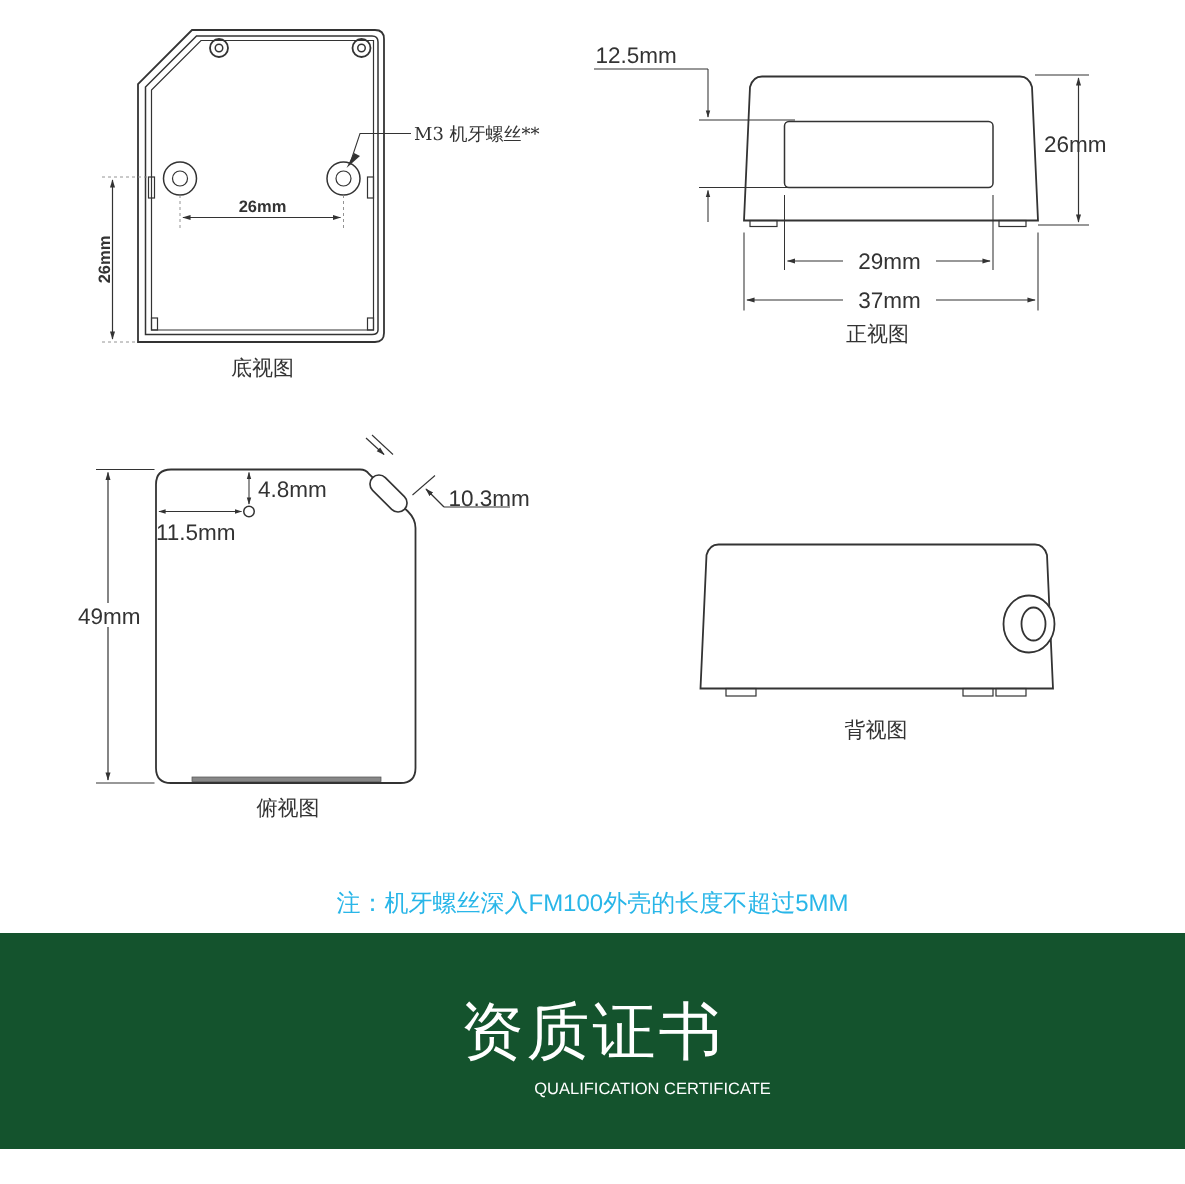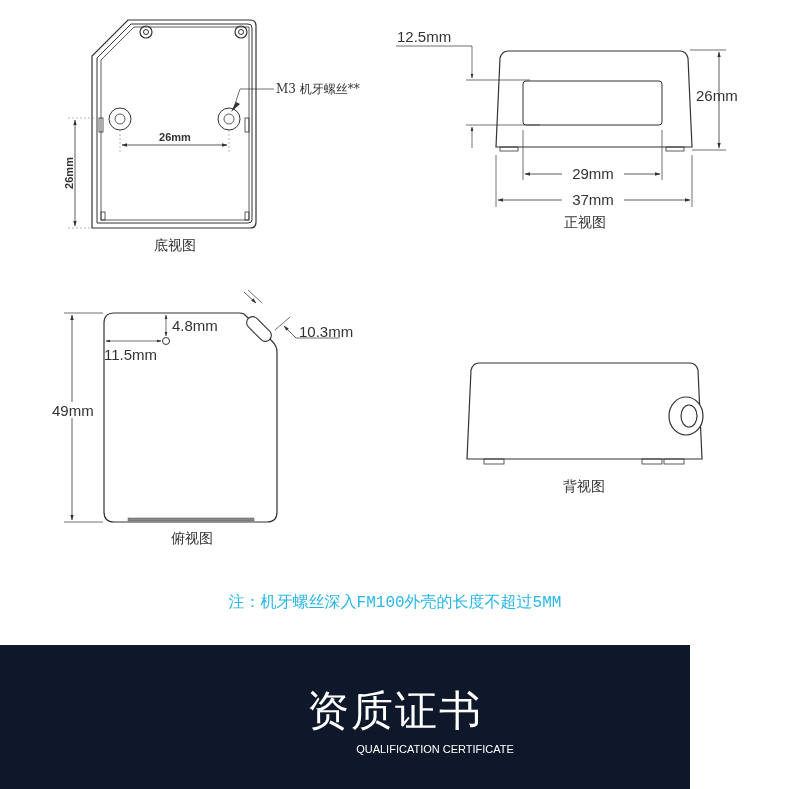--- a/index.html
+++ b/index.html
@@ -2,22 +2,22 @@
 <html><head>
 <meta charset="utf-8">
 <style>
   html,body{margin:0;padding:0;background:#fff;}
   body{width:790px;height:789px;position:relative;overflow:hidden;font-family:"Liberation Sans","DejaVu Sans",sans-serif;}
   svg{position:absolute;left:0;top:0;}
   .dim{font-family:"Liberation Sans",sans-serif;font-size:15px;fill:#333;}
   .dimsm{font-family:"Liberation Sans",sans-serif;font-size:11px;font-weight:bold;fill:#333;}
   .cap{font-family:"DejaVu Sans",sans-serif;font-size:14px;fill:#333;}
   .callout{font-family:"DejaVu Serif",serif;font-size:12px;fill:#333;}
-  .note{position:absolute;left:0;top:592px;width:790px;text-align:center;font-family:Liberation Mono, monospace;font-size:16px;color:#29b6e8;}
-  .banner{position:absolute;left:0;top:645px;width:690px;height:144px;background:#0f172a;}
+  .note{position:absolute;left:0;top:592px;width:790px;text-align:center;font-family:Liberation Sans, sans-serif;font-size:16px;color:#29b6e8;}
+  .banner{position:absolute;left:0;top:622px;width:790px;height:144px;background:#14532d;}
   .banner-title{position:absolute;left:0;top:38px;width:790px;text-align:center;color:#fff;font-family:"DejaVu Sans",sans-serif;font-size:42px;font-weight:200;letter-spacing:2px;}
   .banner-sub{position:absolute;left:0;top:98px;width:790px;text-align:center;color:#fff;font-family:"Liberation Sans",sans-serif;font-size:11px;letter-spacing:0px;padding-left:40px;}
 </style>
 </head>
 <body>
 
 <svg width="790" height="640" viewBox="0 0 790 640">
   <defs>
     <marker id="arr" viewBox="0 0 10 10" refX="9" refY="5" markerWidth="7" markerHeight="7" orient="auto-start-reverse">
       <path d="M0,2 L10,5 L0,8 z" fill="#333"></path>

